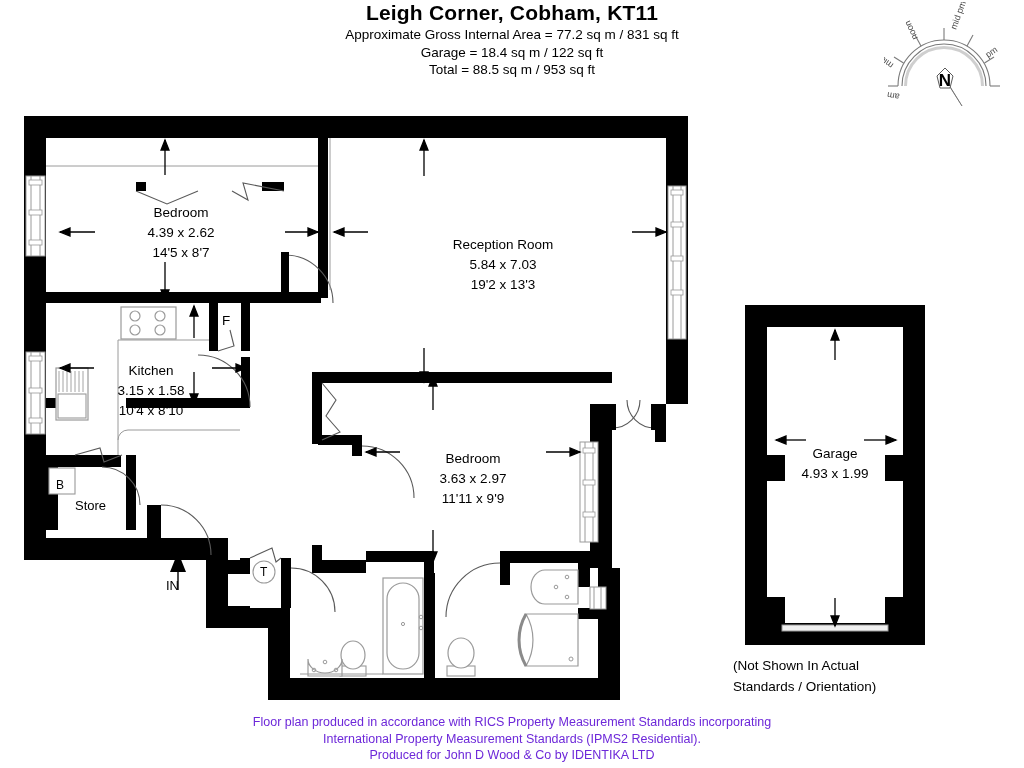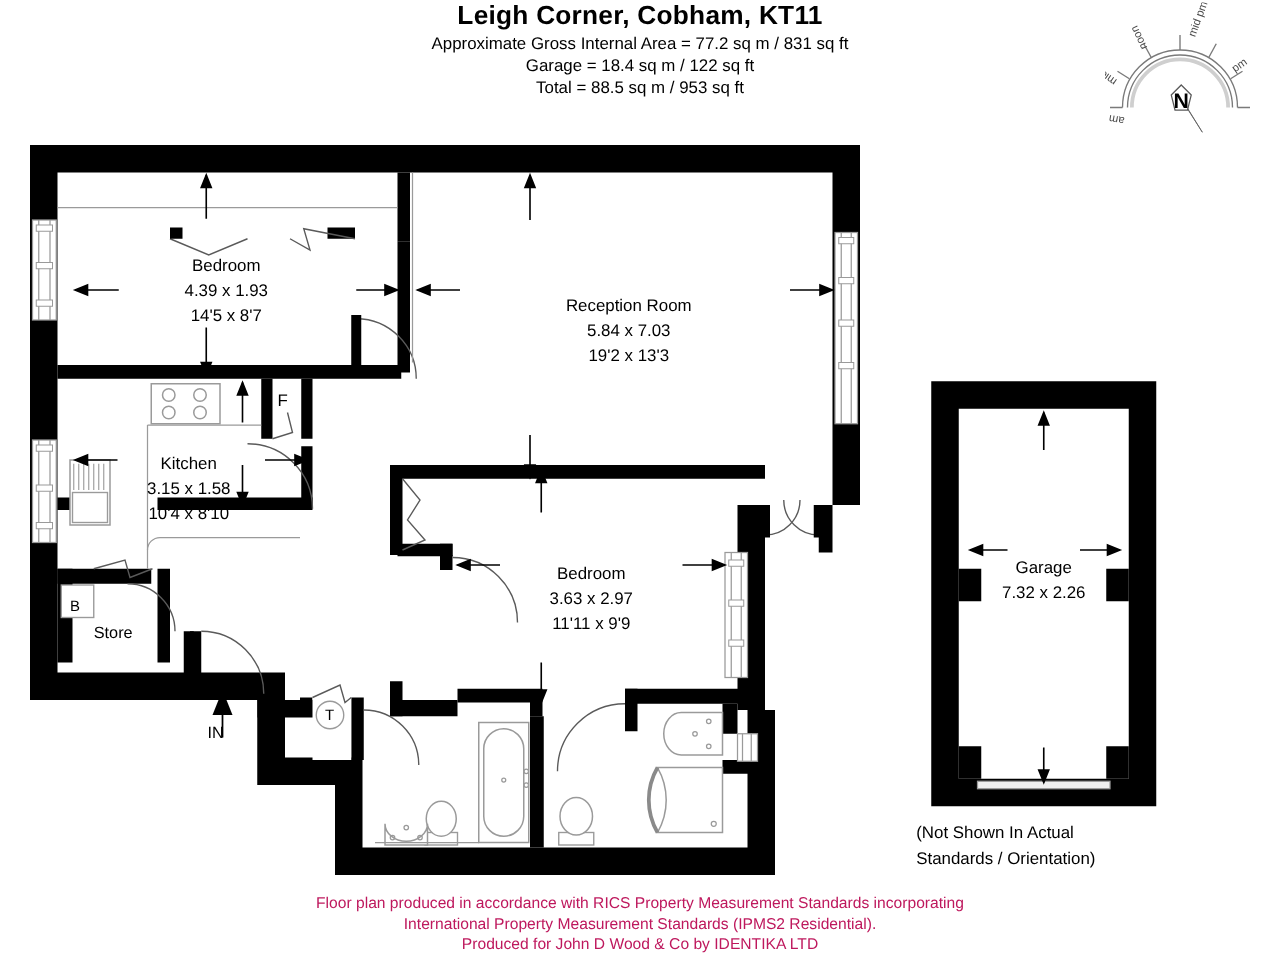--- a/index.html
+++ b/index.html
@@ -40,21 +40,21 @@
 
   
   #garage-note{
     position:absolute;left:733px;top:655px;width:210px;text-align:left;
     font-size:13.5px;line-height:21px;
   }
 
   
   #footer{
     position:absolute;left:0;top:714px;width:1024px;text-align:center;
-    font-size:12.5px;line-height:16.5px;color:#be185d;
+    font-size:12.5px;line-height:16.5px;color:#6d28d9;
   }
 </style>
 </head>
 <body>
 
 <div class="page">
 
   <div id="header">
     <div id="plan-title">Leigh Corner, Cobham, KT11</div>
     <div class="area-line">Approximate Gross Internal Area = 77.2 sq m / 831 sq ft</div>
@@ -399,21 +399,21 @@
         <line x1="835" y1="330" x2="835" y2="360"></line>
         <polygon points="835,330 831,340 839,340"></polygon>
         <line x1="835" y1="598" x2="835" y2="626"></line>
         <polygon points="835,626 831,616 839,616"></polygon>
       </g>
     </g>
   </svg>
 
   <div class="room-label" style="left:101px;top:203px;width:160px;">
     <span class="rname">Bedroom</span>
-    <span class="rdim">4.39 x 1.93</span>
+    <span class="rdim">4.39 x 2.62</span>
     <span class="rdim">14'5 x 8'7</span>
   </div>
 
   <div class="room-label" style="left:422px;top:235px;width:162px;">
     <span class="rname">Reception Room</span>
     <span class="rdim">5.84 x 7.03</span>
     <span class="rdim">19'2 x 13'3</span>
   </div>
 
   <div class="room-label" style="left:71px;top:361px;width:160px;">
@@ -423,21 +423,21 @@
   </div>
 
   <div class="room-label" style="left:393px;top:449px;width:160px;">
     <span class="rname">Bedroom</span>
     <span class="rdim">3.63 x 2.97</span>
     <span class="rdim">11'11 x 9'9</span>
   </div>
 
   <div class="room-label" style="left:755px;top:444px;width:160px;">
     <span class="rname">Garage</span>
-    <span class="rdim">7.32 x 2.26</span>
+    <span class="rdim">4.93 x 1.99</span>
   </div>
 
   <div class="tiny-label" style="left:75px;top:498px;">Store</div>
   <div class="glyph-label" style="left:56px;top:478px;font-size:12px;">B</div>
   <div class="glyph-label" style="left:222px;top:313px;">F</div>
   <div class="glyph-label" style="left:260px;top:565px;font-size:12px;">T</div>
   <div class="tiny-label" style="left:166px;top:578px;">IN</div>
 
   <div id="garage-note">
     <div>(Not Shown In Actual</div>

